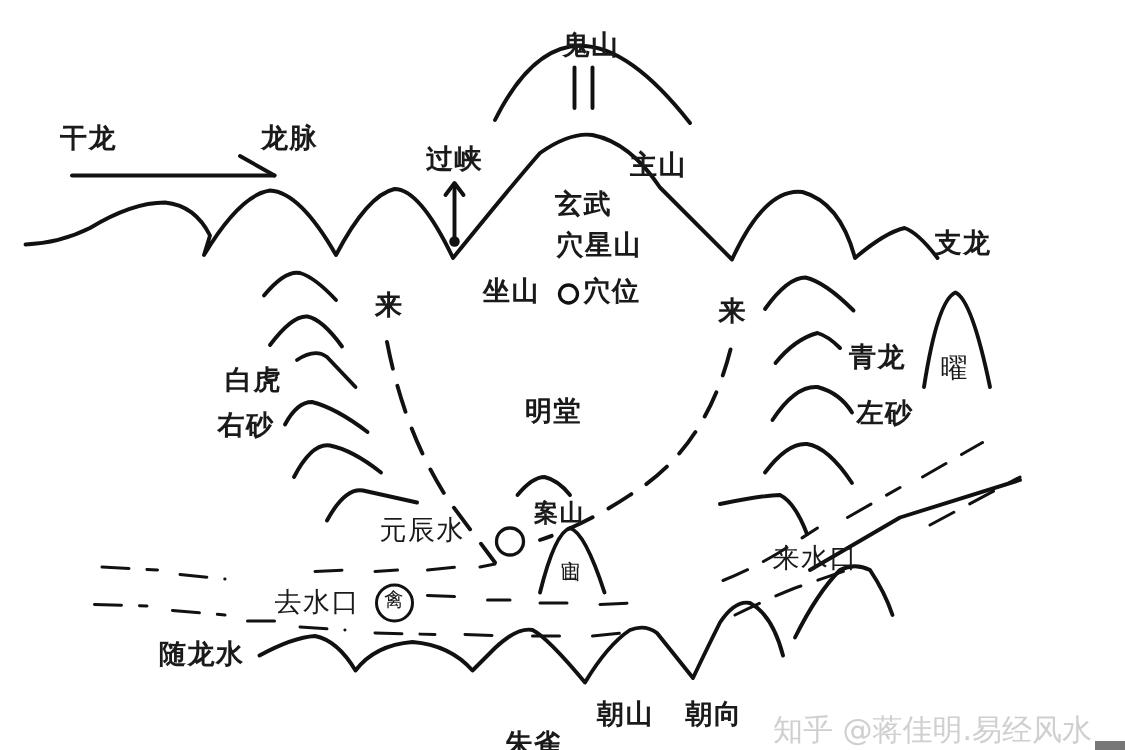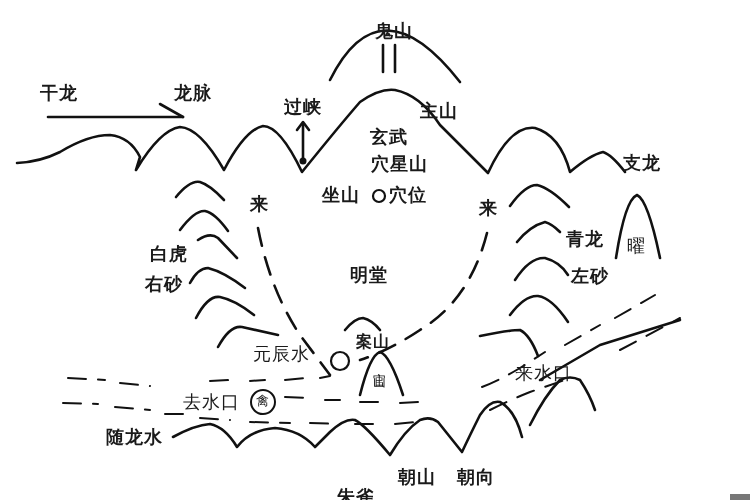--- a/index.html
+++ b/index.html
@@ -136,14 +136,15 @@
   <span class="lbl" style="left:253px;top:345px;font-weight:normal;">元辰水</span>
   <span class="lbl" style="left:183px;top:393px;font-weight:normal;">去水口</span>
   <span class="lbl sm" style="left:256px;top:394px;">禽</span>
   <span class="lbl" style="left:490px;top:364px;font-weight:normal;margin-left:25px;">来水口</span>
   <span class="lbl" style="left:106px;top:428px;font-weight:bold;">随龙水</span>
 
   <span class="lbl" style="left:337px;top:488px;">朱雀</span>
   <span class="lbl" style="left:398px;top:468px;text-align:right;">朝山</span>
   <span class="lbl" style="left:457px;top:468px;">朝向</span>
 
+  <span class="watermark">知乎 @蒋佳明.易经风水</span>
   <span class="corner-badge"></span>
 </div>
 
 </body></html>

